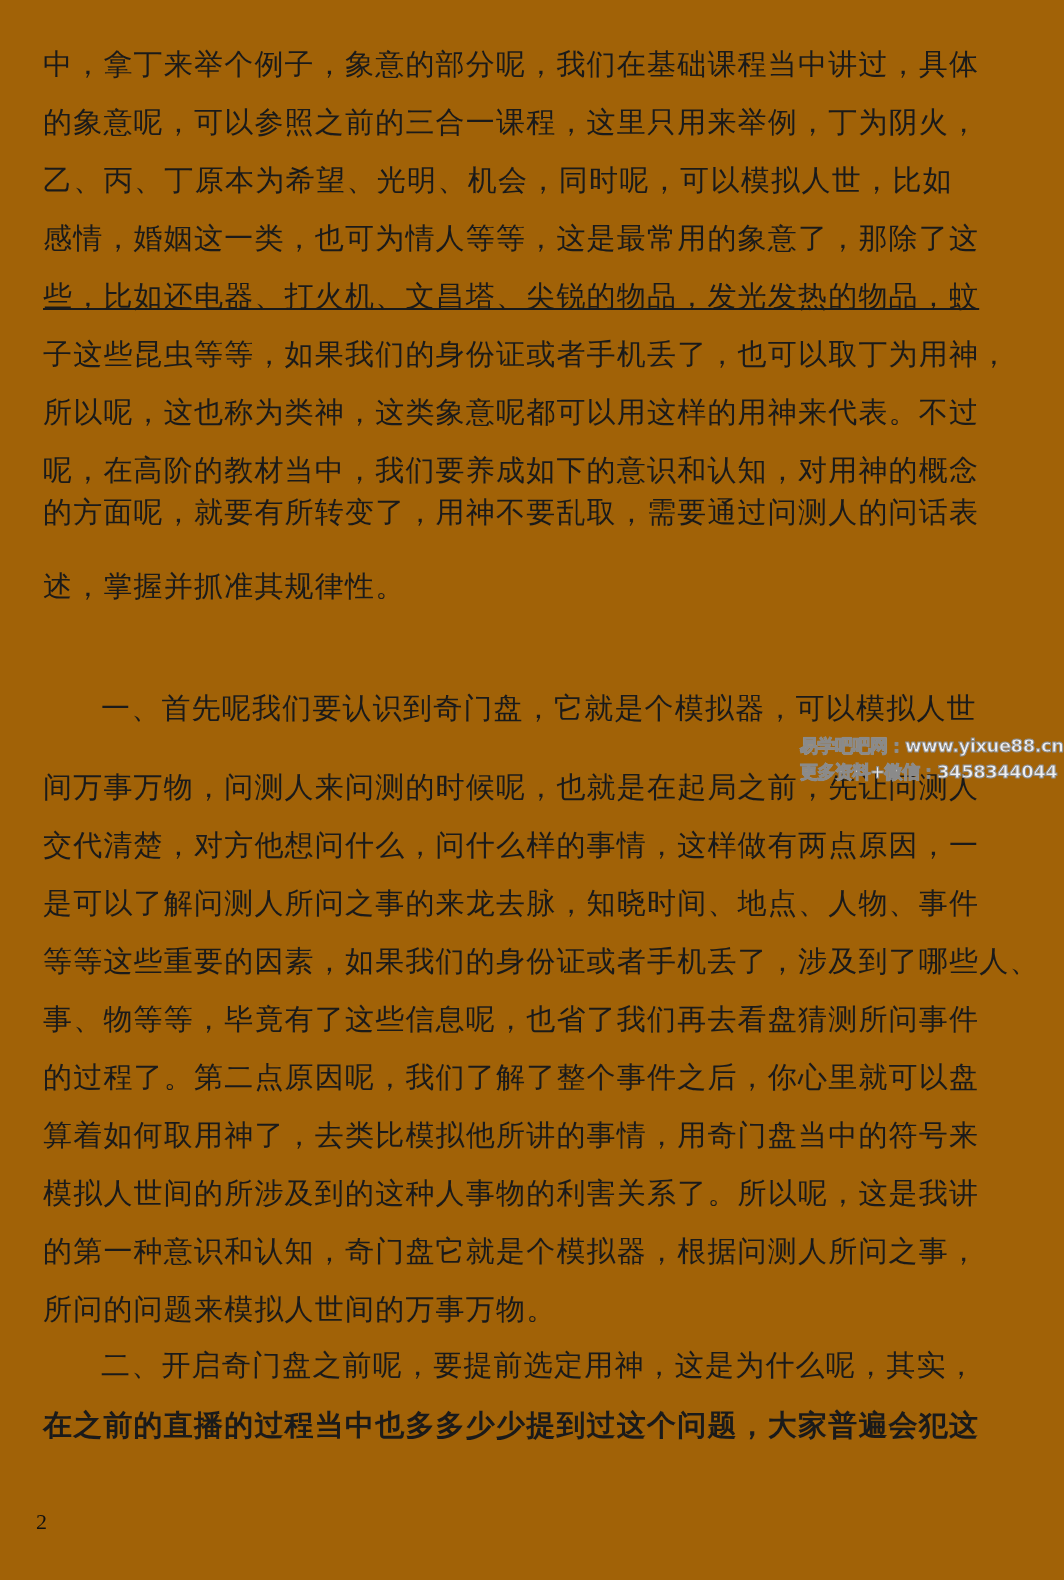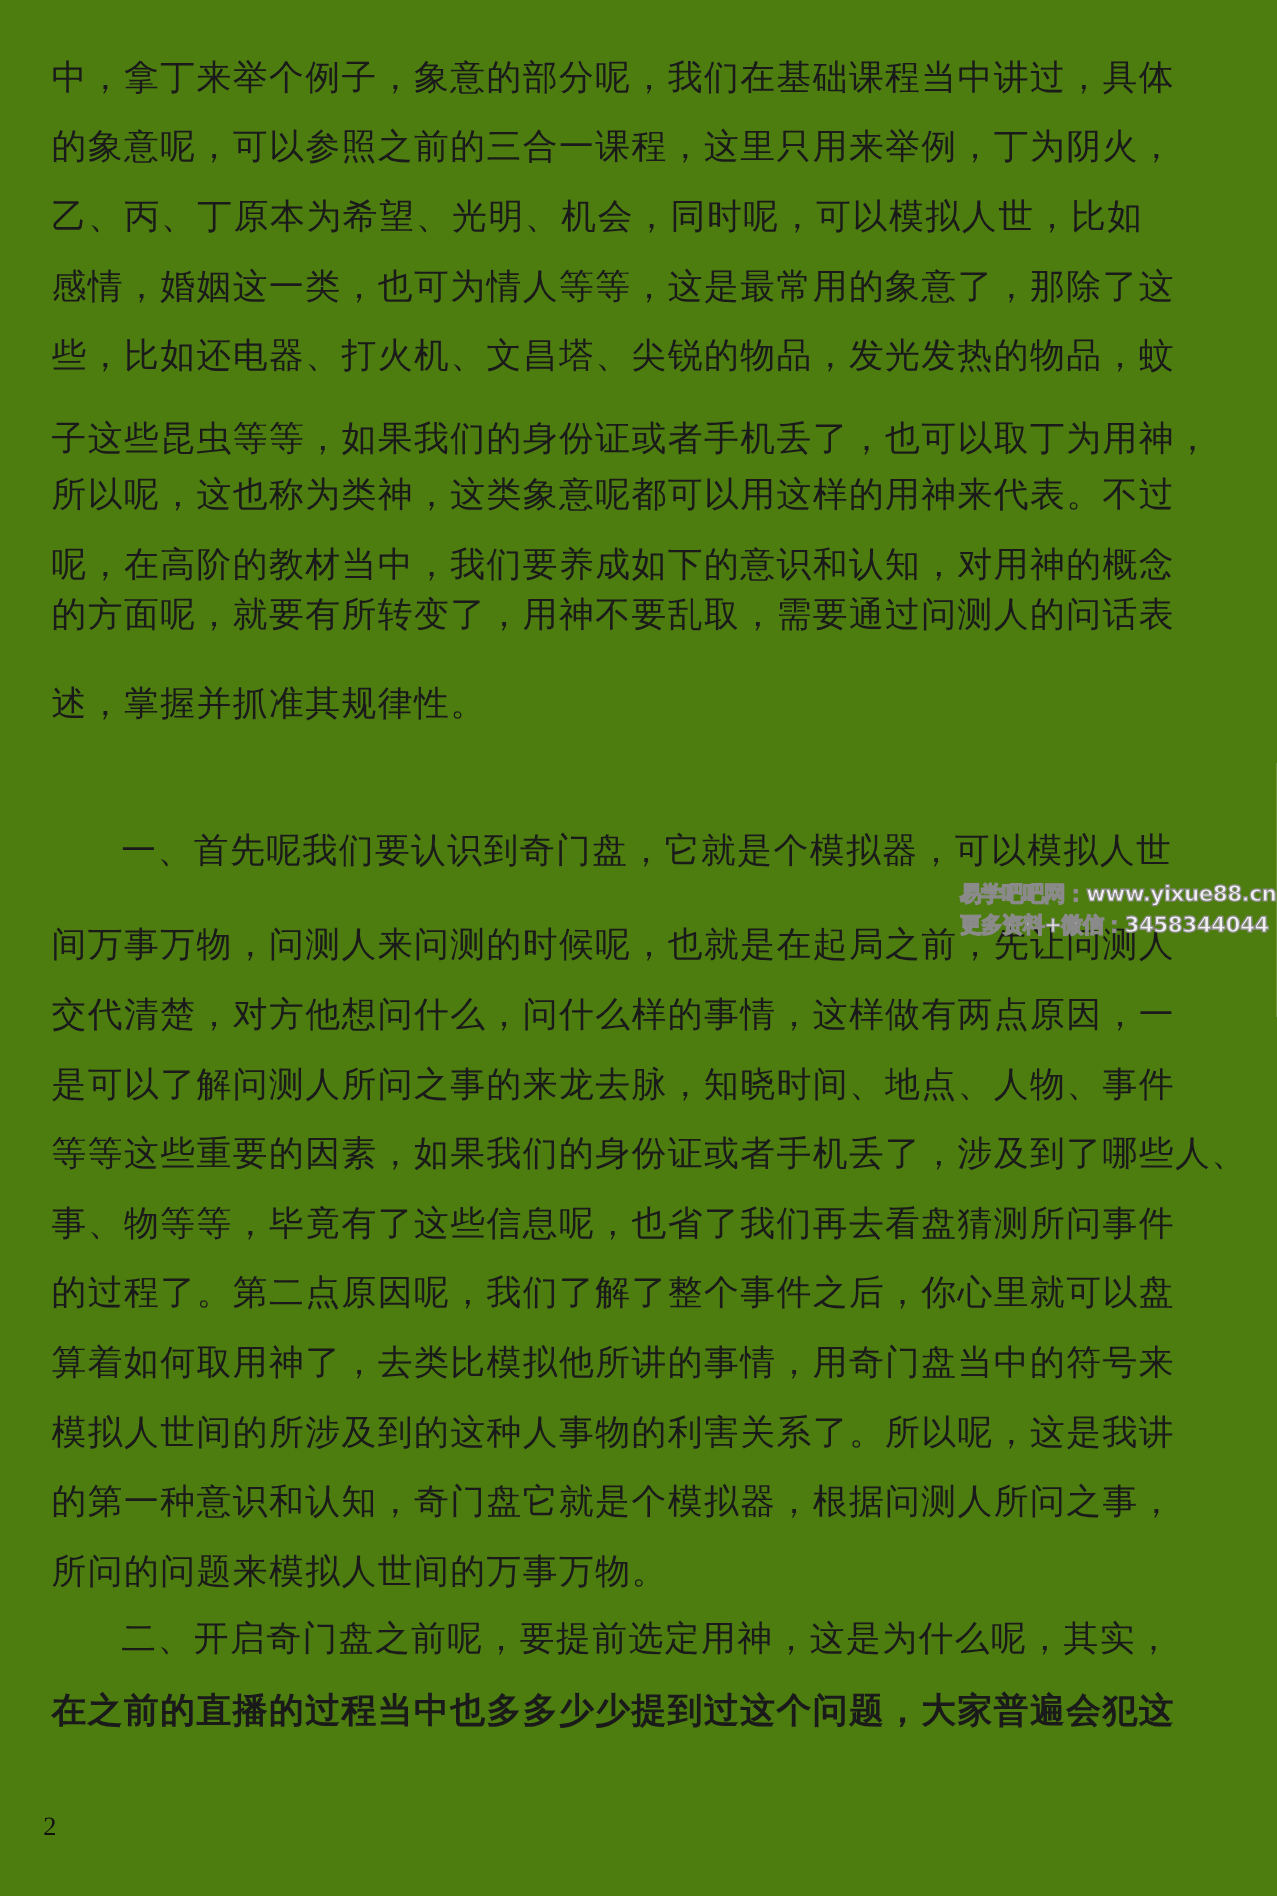--- a/index.html
+++ b/index.html
@@ -12,21 +12,21 @@
       height: 1580px;
       position: relative;
       overflow: hidden;
       font-family: "DejaVu Sans", "Liberation Sans", sans-serif;
       color: #1a1a1a;
     }
     .page {
       position: absolute;
       left: 0; top: 0;
       width: 1064px; height: 1580px;
-      background: #4d7c0f;
+      background: #a16207;
     }
     .line {
       position: absolute;
       left: 43px;
       width: 910px;
       font-size: 29px;
       line-height: 40px;
       height: 40px;
       white-space: nowrap;
       letter-spacing: 1.2px;
@@ -81,22 +81,22 @@
 </head>
 <body>
 
 <div class="page">
 
   <div>
     <div class="line" style="top:44px;">中，拿丁来举个例子，象意的部分呢，我们在基础课程当中讲过，具体</div>
     <div class="line" style="top:102px;">的象意呢，可以参照之前的三合一课程，这里只用来举例，丁为阴火，</div>
     <div class="line" style="top:160px;">乙、丙、丁原本为希望、光明、机会，同时呢，可以模拟人世，比如</div>
     <div class="line" style="top:218px;">感情，婚姻这一类，也可为情人等等，这是最常用的象意了，那除了这</div>
-    <div class="line" style="top:276px;">些，比如还电器、打火机、文昌塔、尖锐的物品，发光发热的物品，蚊</div>
-    <div class="line" style="top:334px;margin-top:11px;">子这些昆虫等等，如果我们的身份证或者手机丢了，也可以取丁为用神，</div>
+    <div class="line" style="top:276px;text-decoration:underline;">些，比如还电器、打火机、文昌塔、尖锐的物品，发光发热的物品，蚊</div>
+    <div class="line" style="top:334px;">子这些昆虫等等，如果我们的身份证或者手机丢了，也可以取丁为用神，</div>
     <div class="line" style="top:392px;">所以呢，这也称为类神，这类象意呢都可以用这样的用神来代表。不过</div>
     <div class="line" style="top:450px;">呢，在高阶的教材当中，我们要养成如下的意识和认知，对用神的概念</div>
     <div class="line" style="top:492px;">的方面呢，就要有所转变了，用神不要乱取，需要通过问测人的问话表</div>
     <div class="line last" style="top:566px;">述，掌握并抓准其规律性。</div>
   </div>
 
 
   <div>
     <div class="line indent" style="top:688px;">一、首先呢我们要认识到奇门盘，它就是个模拟器，可以模拟人世</div>
     <div class="line" style="top:767px;">间万事万物，问测人来问测的时候呢，也就是在起局之前，先让问测人</div>

